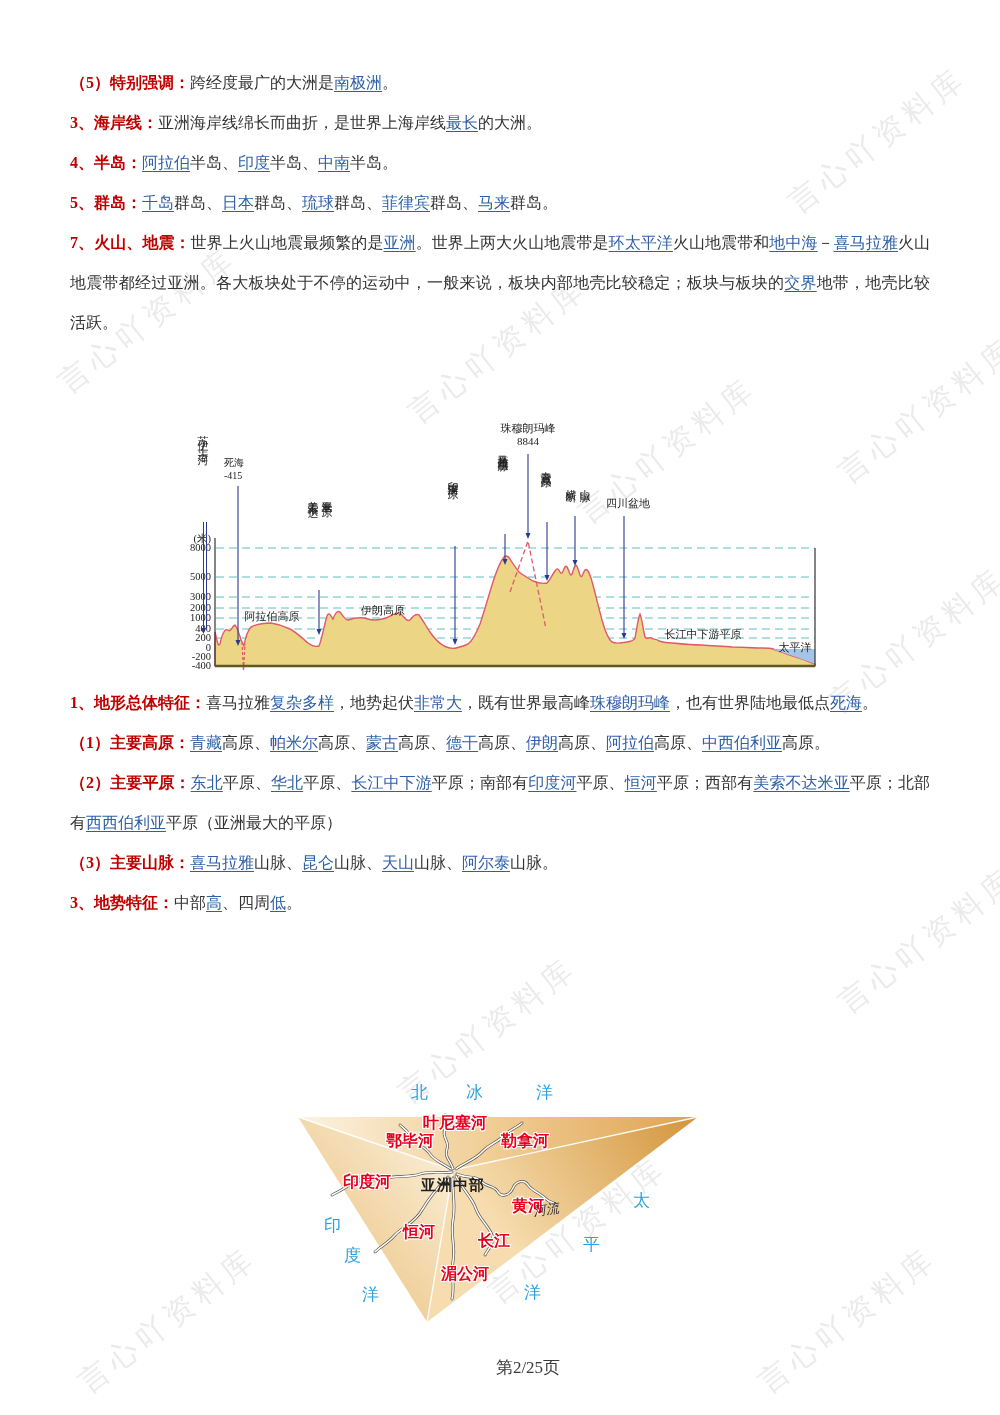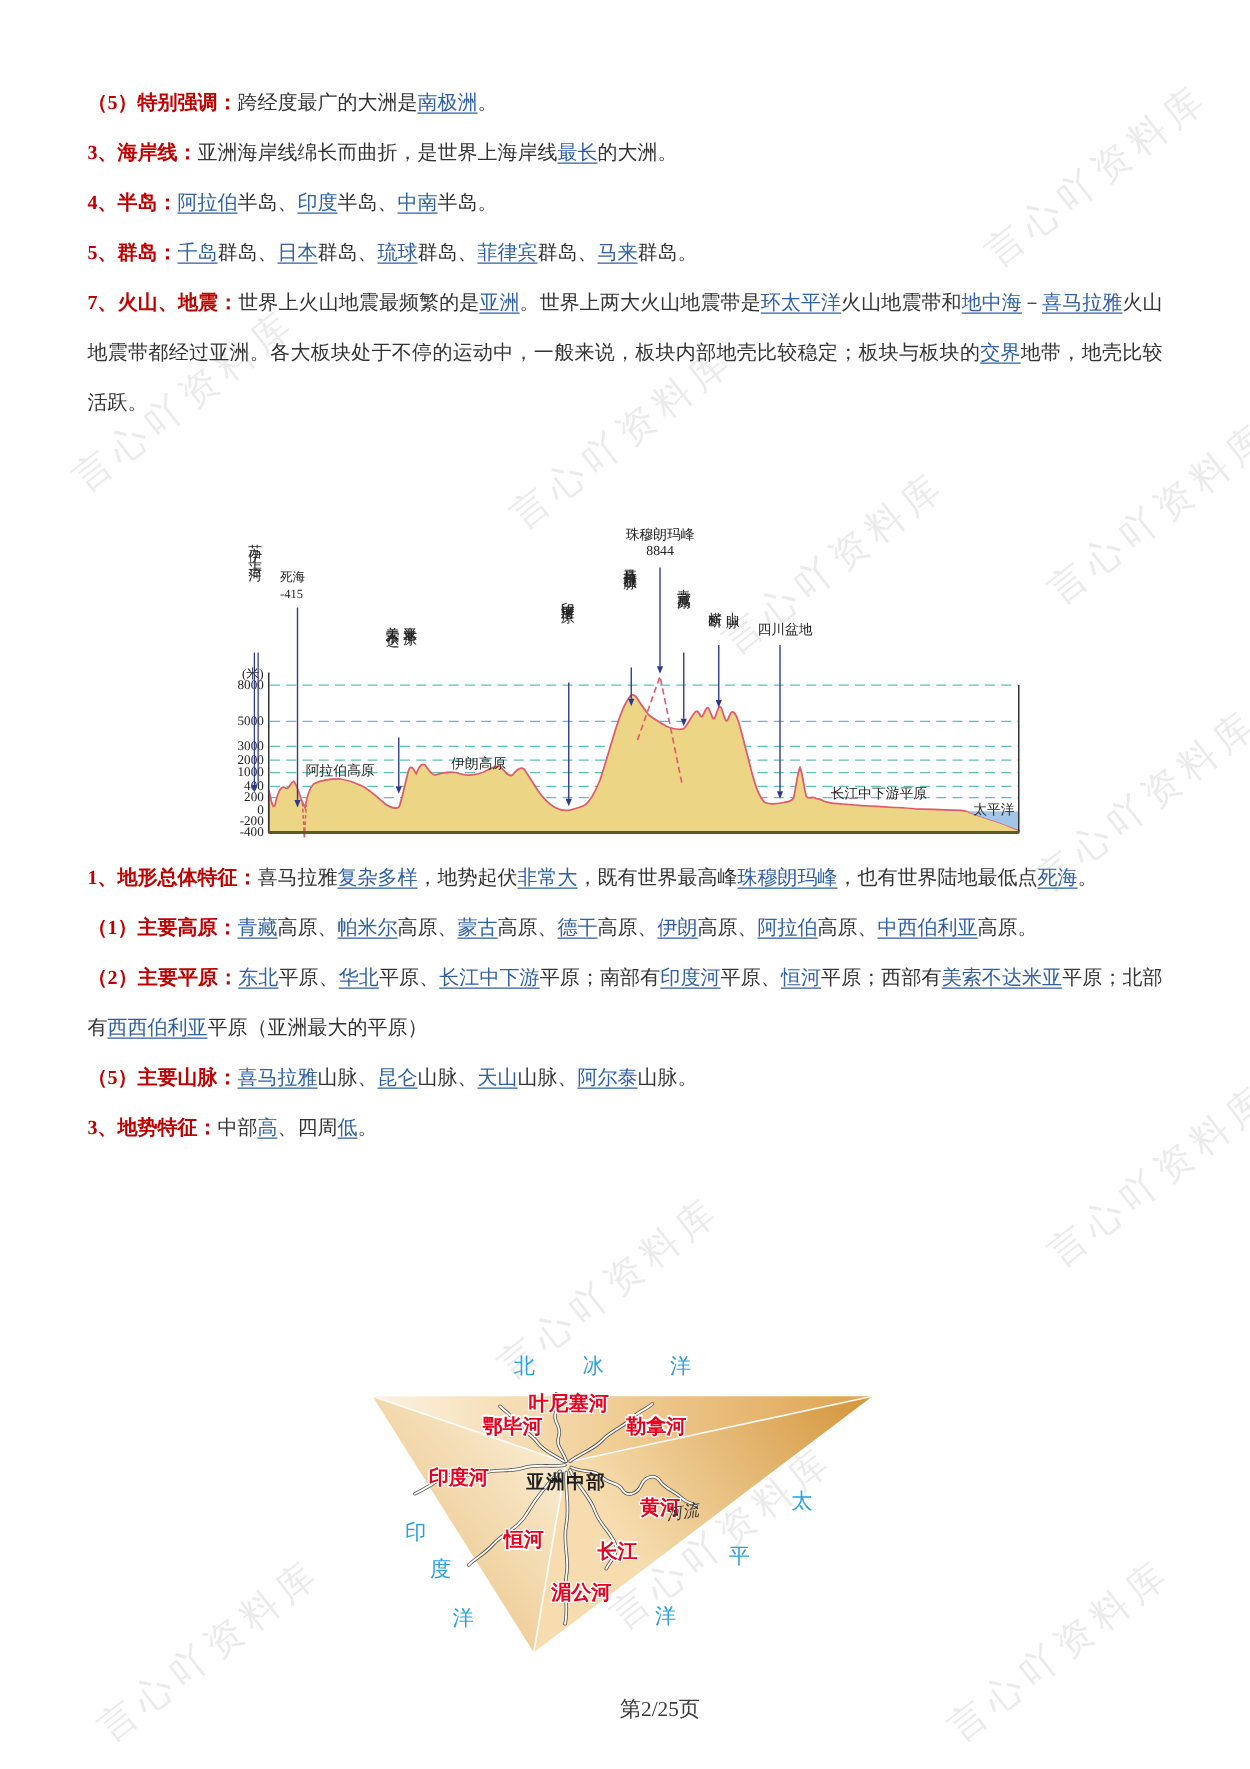--- a/index.html
+++ b/index.html
@@ -155,21 +155,21 @@
   <div class="clabel h-label" style="left:68px;top:189px;width:64px">阿拉伯高原</div>
   <div class="clabel h-label" style="left:184px;top:183px;width:54px">伊朗高原</div>
   <div class="clabel h-label" style="left:487px;top:207px;width:88px">长江中下游平原</div>
   <div class="clabel h-label" style="left:604px;top:220px;width:38px">太平洋</div>
 </div>
 
 <div class="textblock" style="top:683px">
     <p class="para"><span class="seg-r">1、地形总体特征：</span><span class="seg-k">喜马拉雅</span><span class="seg-u">复杂多样</span><span class="seg-k">，地势起伏</span><span class="seg-u">非常大</span><span class="seg-k">，既有世界最高峰</span><span class="seg-u">珠穆朗玛峰</span><span class="seg-k">，也有世界陆地最低点</span><span class="seg-u">死海</span><span class="seg-k">。</span></p>
     <p class="para"><span class="seg-r">（1）主要高原：</span><span class="seg-u">青藏</span><span class="seg-k">高原、</span><span class="seg-u">帕米尔</span><span class="seg-k">高原、</span><span class="seg-u">蒙古</span><span class="seg-k">高原、</span><span class="seg-u">德干</span><span class="seg-k">高原、</span><span class="seg-u">伊朗</span><span class="seg-k">高原、</span><span class="seg-u">阿拉伯</span><span class="seg-k">高原、</span><span class="seg-u">中西伯利亚</span><span class="seg-k">高原。</span></p>
     <p class="para"><span class="seg-r">（2）主要平原：</span><span class="seg-u">东北</span><span class="seg-k">平原、</span><span class="seg-u">华北</span><span class="seg-k">平原、</span><span class="seg-u">长江中下游</span><span class="seg-k">平原；南部有</span><span class="seg-u">印度河</span><span class="seg-k">平原、</span><span class="seg-u">恒河</span><span class="seg-k">平原；西部有</span><span class="seg-u">美索不达米亚</span><span class="seg-k">平原；北部有</span><span class="seg-u">西西伯利亚</span><span class="seg-k">平原（亚洲最大的平原）</span></p>
-    <p class="para"><span class="seg-r">（5）主要山脉：</span><span class="seg-u">喜马拉雅</span><span class="seg-k">山脉、</span><span class="seg-u">昆仑</span><span class="seg-k">山脉、</span><span class="seg-u">天山</span><span class="seg-k">山脉、</span><span class="seg-u">阿尔泰</span><span class="seg-k">山脉。</span></p>
+    <p class="para"><span class="seg-r">（3）主要山脉：</span><span class="seg-u">喜马拉雅</span><span class="seg-k">山脉、</span><span class="seg-u">昆仑</span><span class="seg-k">山脉、</span><span class="seg-u">天山</span><span class="seg-k">山脉、</span><span class="seg-u">阿尔泰</span><span class="seg-k">山脉。</span></p>
     <p class="para"><span class="seg-r">3、地势特征：</span><span class="seg-k">中部</span><span class="seg-u">高</span><span class="seg-k">、四周</span><span class="seg-u">低</span><span class="seg-k">。</span></p>
   </div>
 
 <div class="pyramid">
   <svg width="440" height="260" viewBox="0 0 440 260">
     <defs>
       <linearGradient id="gTop" x1="0" y1="0" x2="1" y2="0">
         <stop offset="0" stop-color="#fcf3e2"></stop>
           <stop offset="0.45" stop-color="#f1d09a"></stop>
           <stop offset="1" stop-color="#dfa351"></stop>

